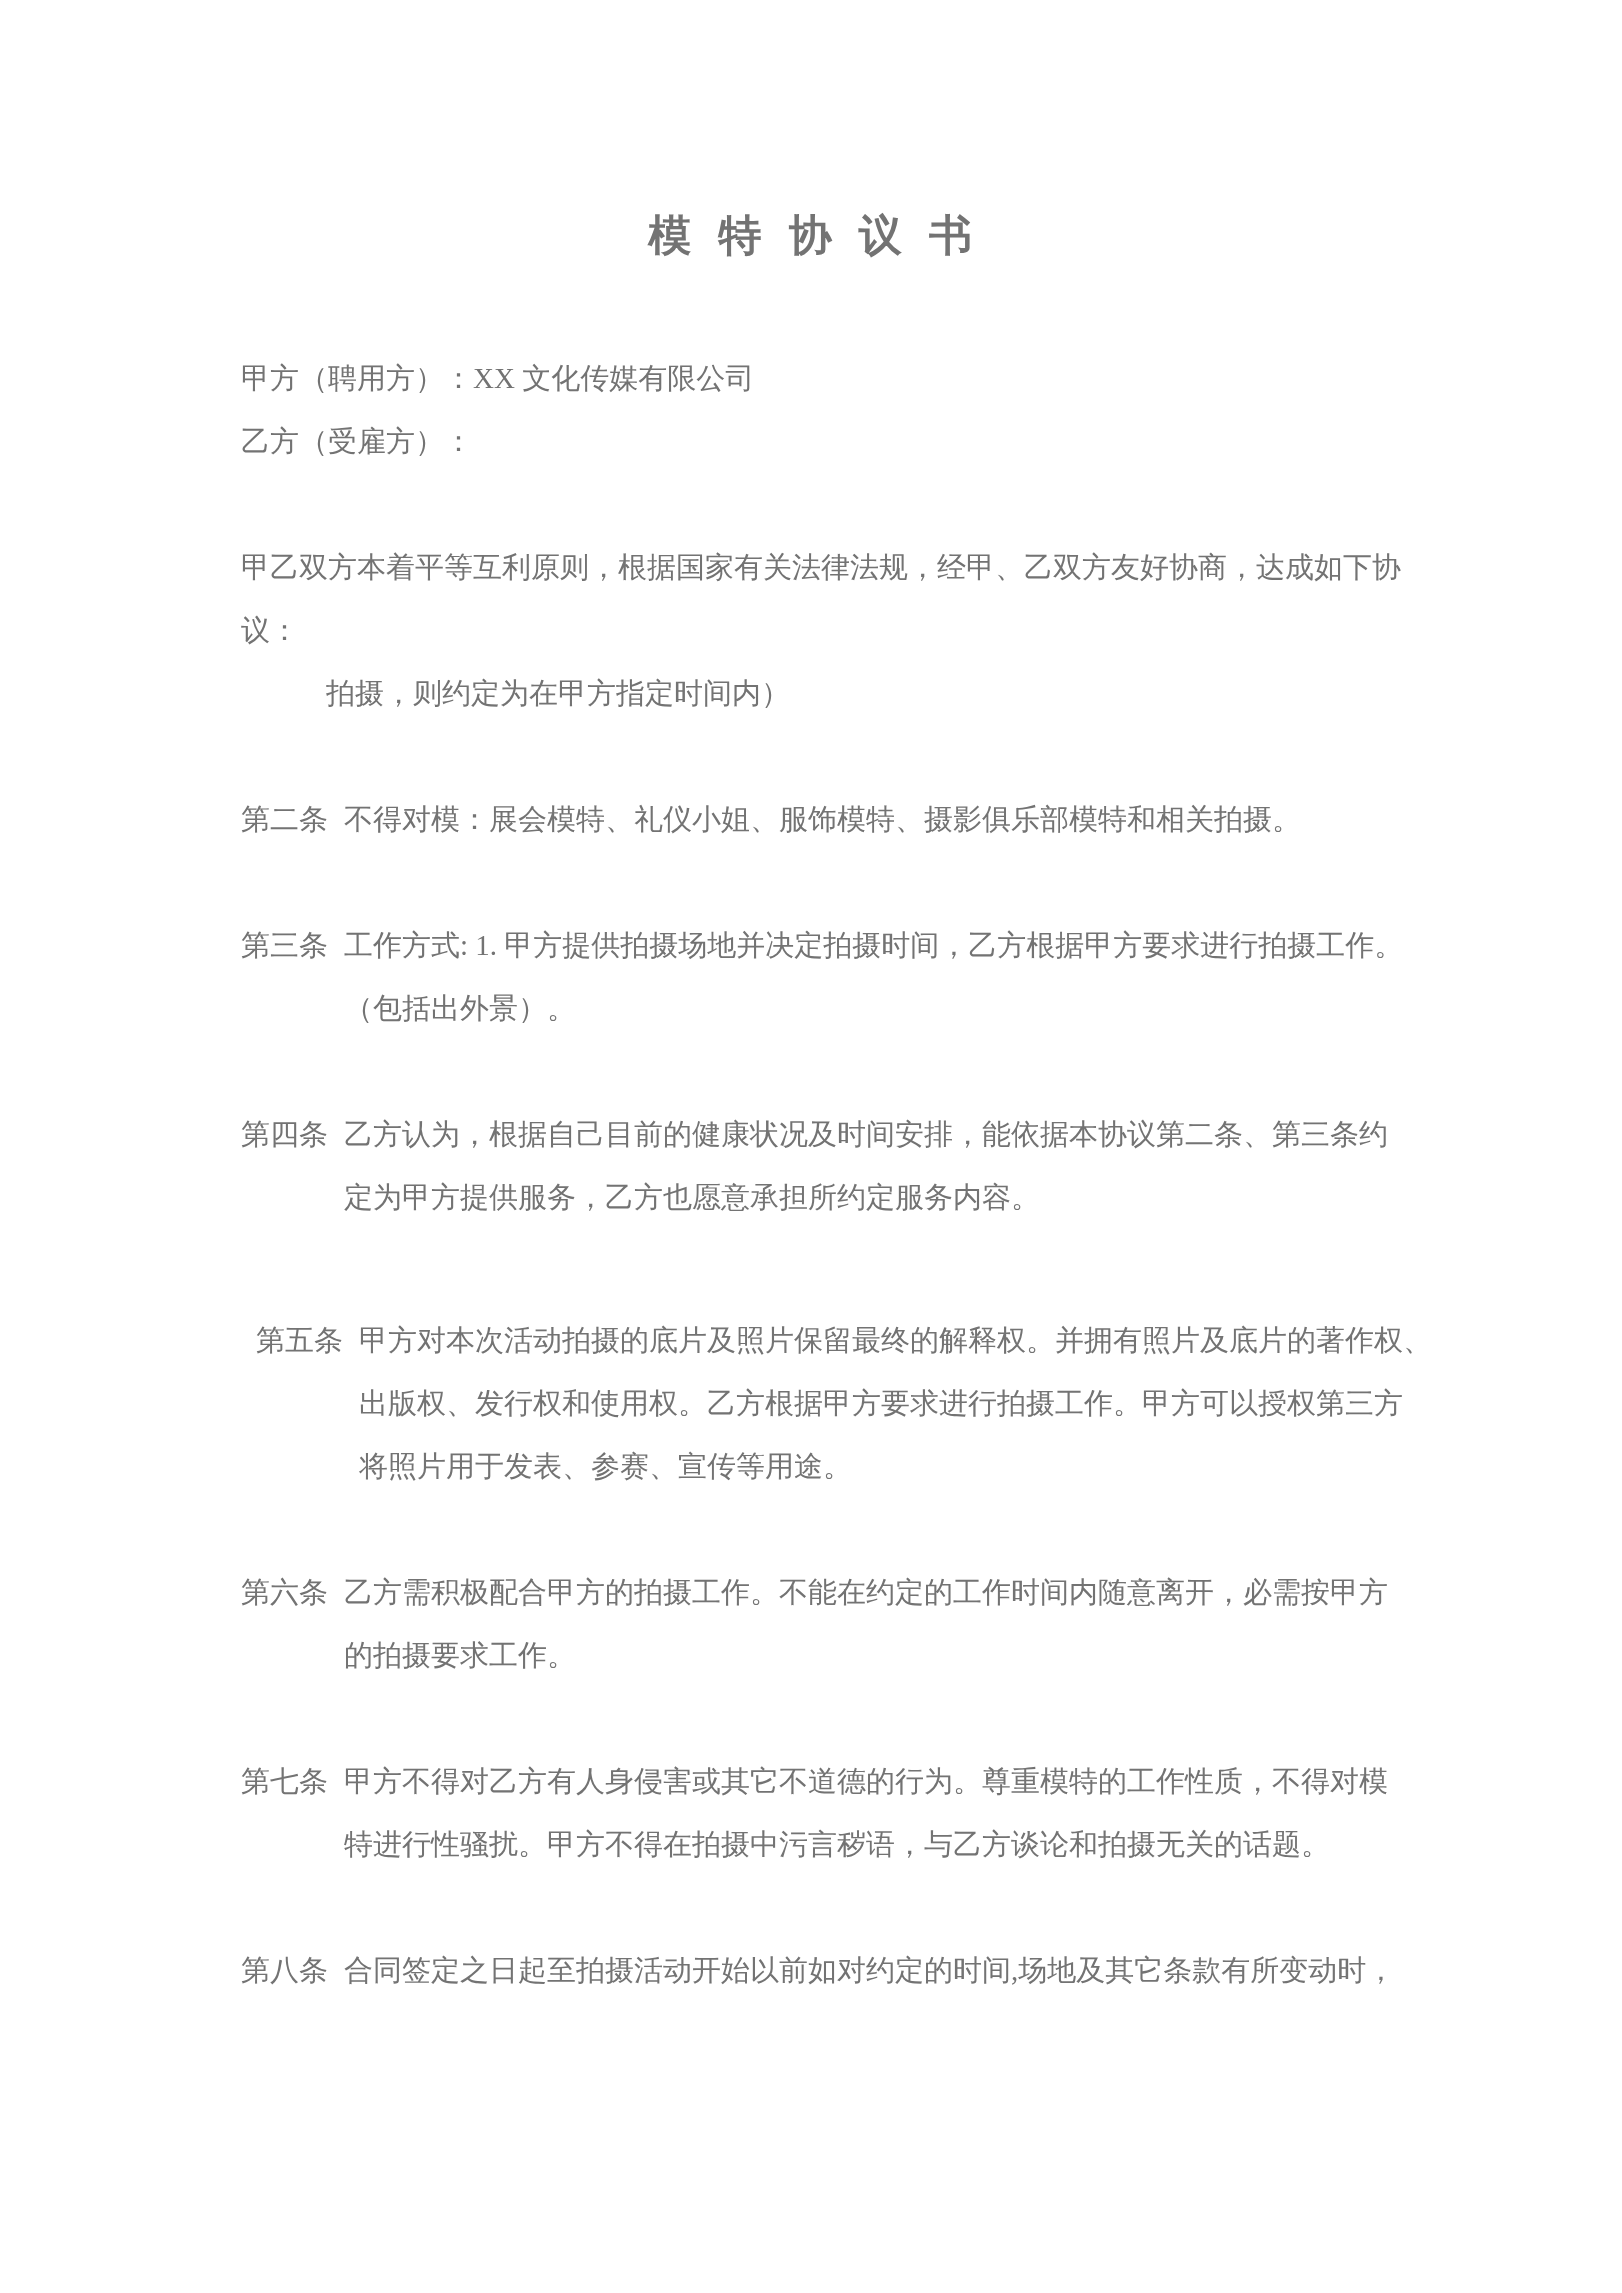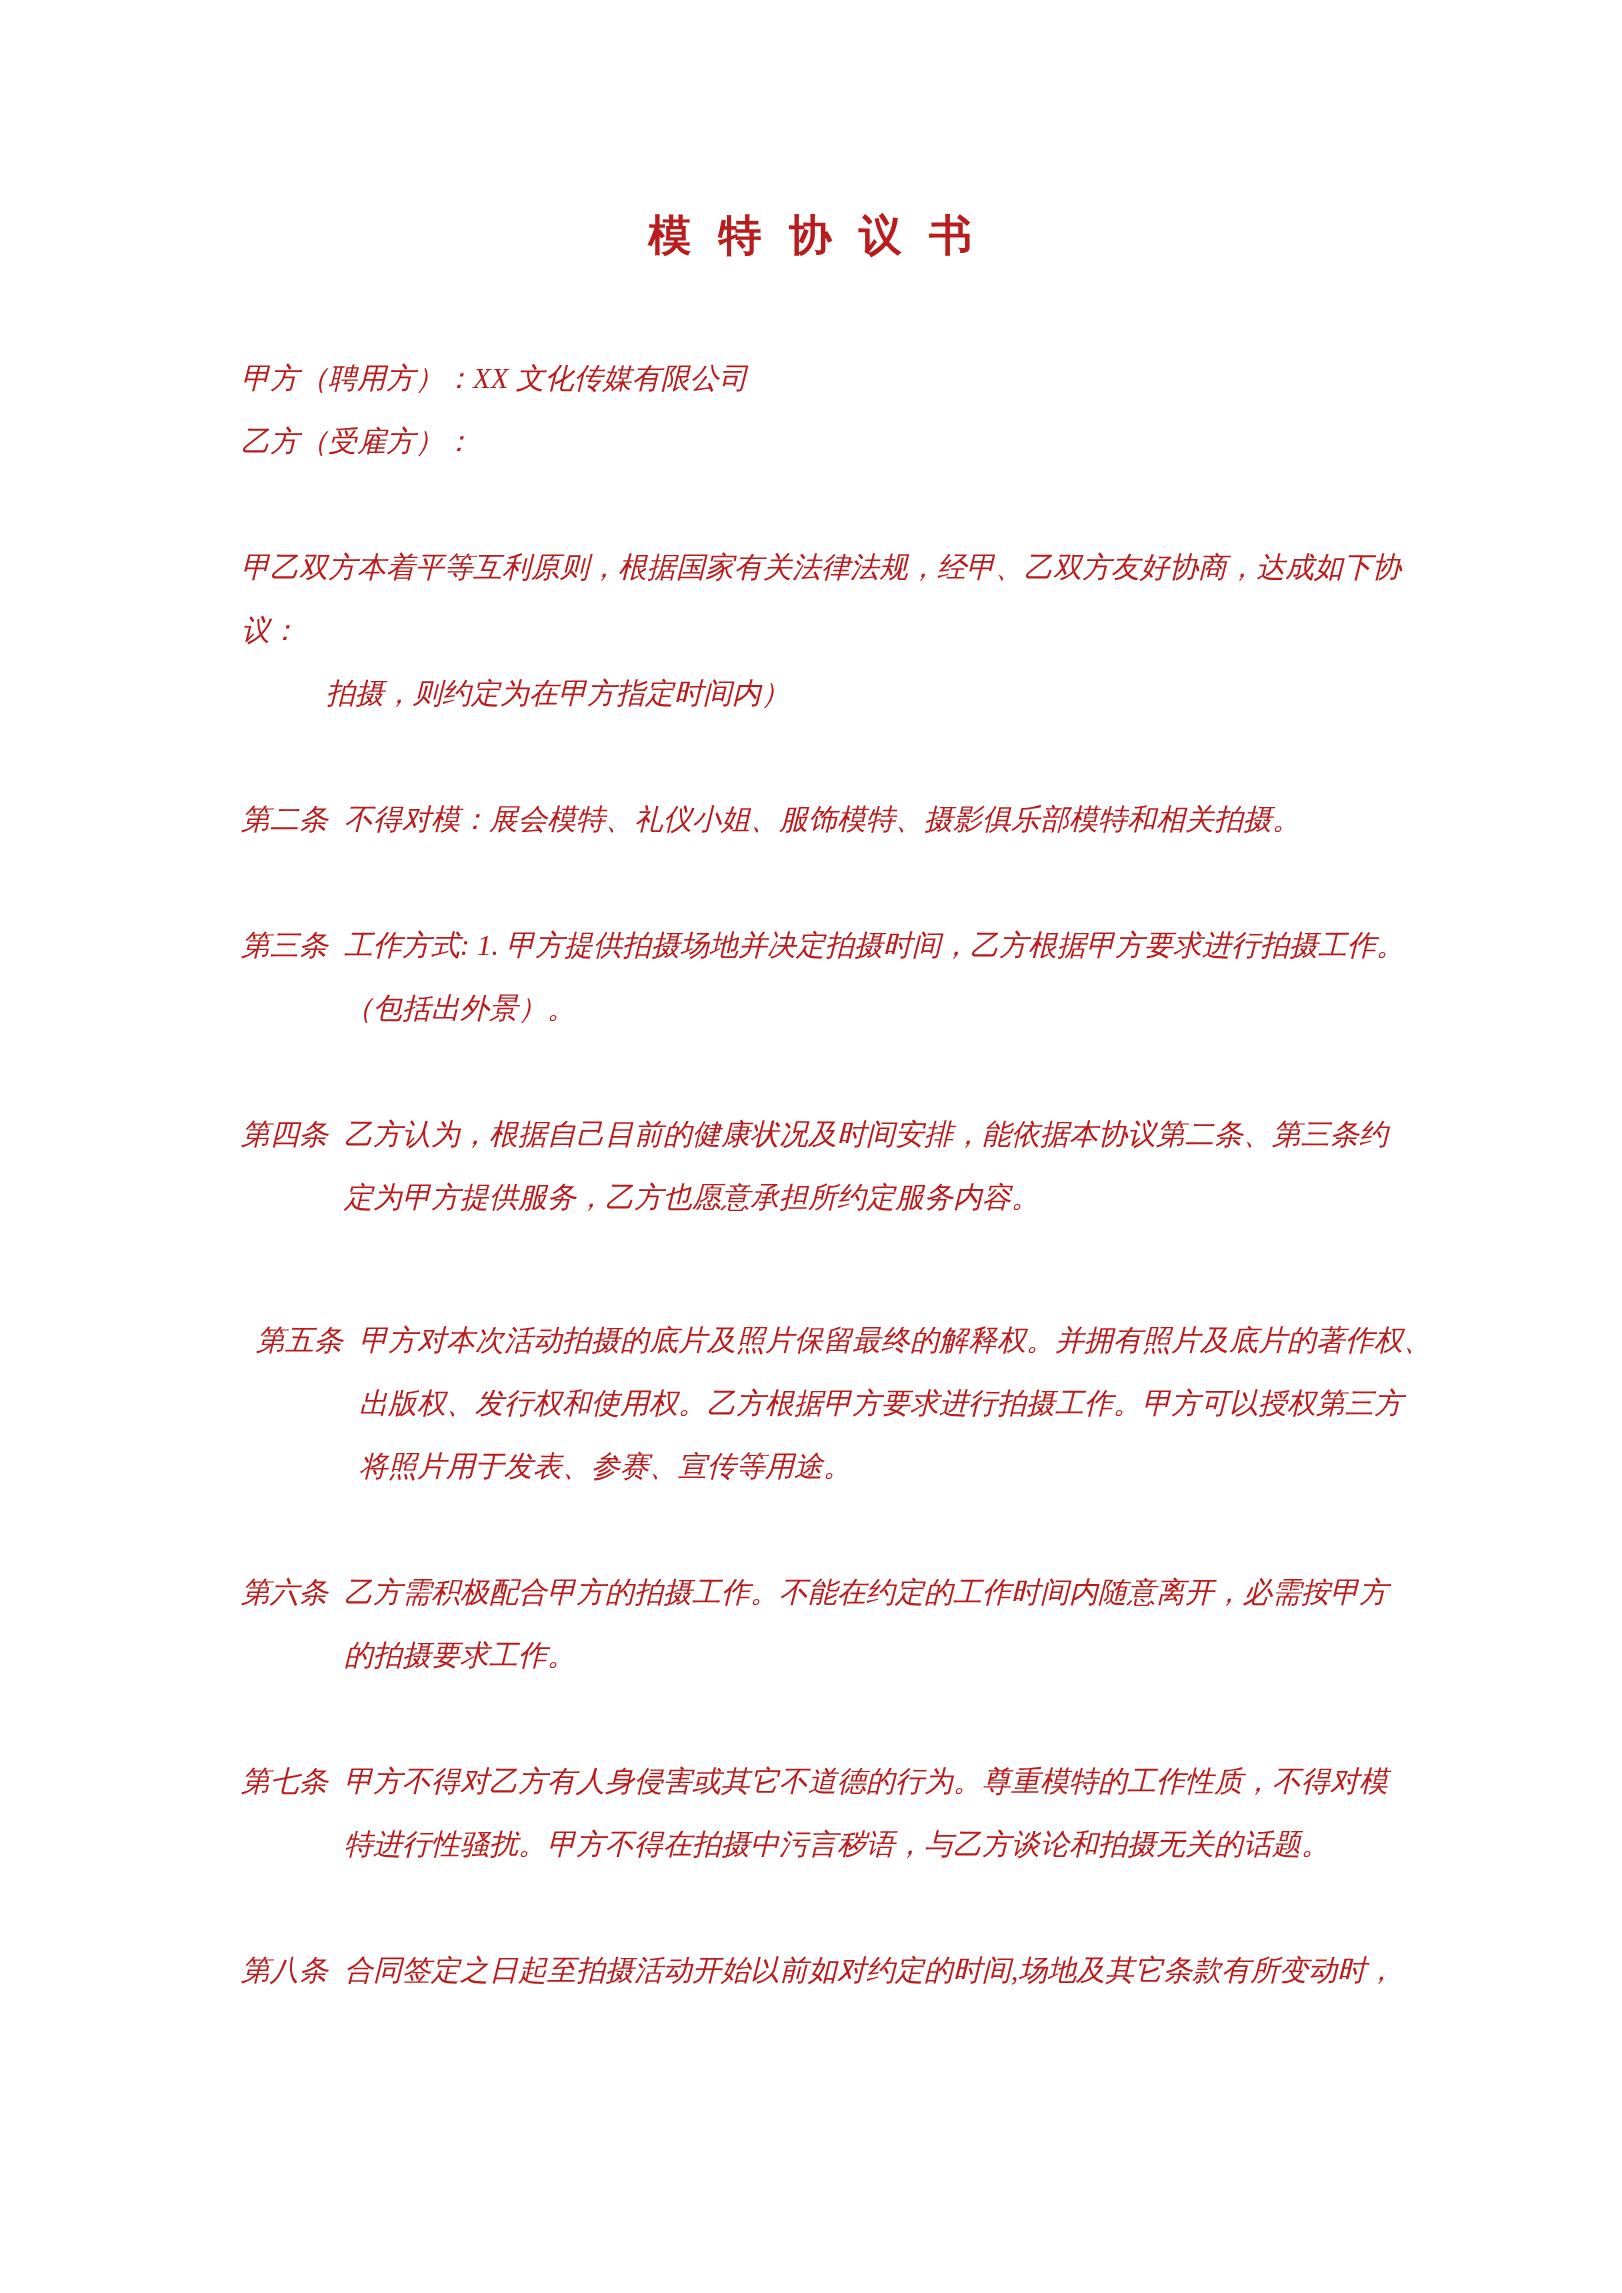--- a/index.html
+++ b/index.html
@@ -3,41 +3,40 @@
 <meta charset="utf-8">
 <style>
   html, body { margin: 0; padding: 0; background: #ffffff; }
   .page {
     position: relative;
     width: 1623px;
     height: 2294px;
     background: #ffffff;
     overflow: hidden;
     font-family: "Liberation Serif", "DejaVu Serif", serif;
-    color: #b91c1c;
+    color: #737373;
   }
   .doc-title {
     margin: 211px 0 0 0;
     text-align: center;
     font-size: 43px;
     font-weight: bold;
     letter-spacing: 2.7px;
     word-spacing: 11px;
     line-height: 49px;
     white-space: pre;
   }
   .content {
     margin-left: 241px;
     width: 1173px;
     font-size: 29px;
   }
   .line {
     line-height: 63px;
     white-space: pre;
-    font-style: italic;
   }
   .sec       { margin-top: 63px; }
   .sec-lg    { margin-top: 80px; margin-left: 15px; }
   .sec-first { margin-top: 87px; }
   .sec-none  { margin-top: 0; }
   .label {
     display: inline-block;
     width: 103px;
     white-space: pre;
   }

